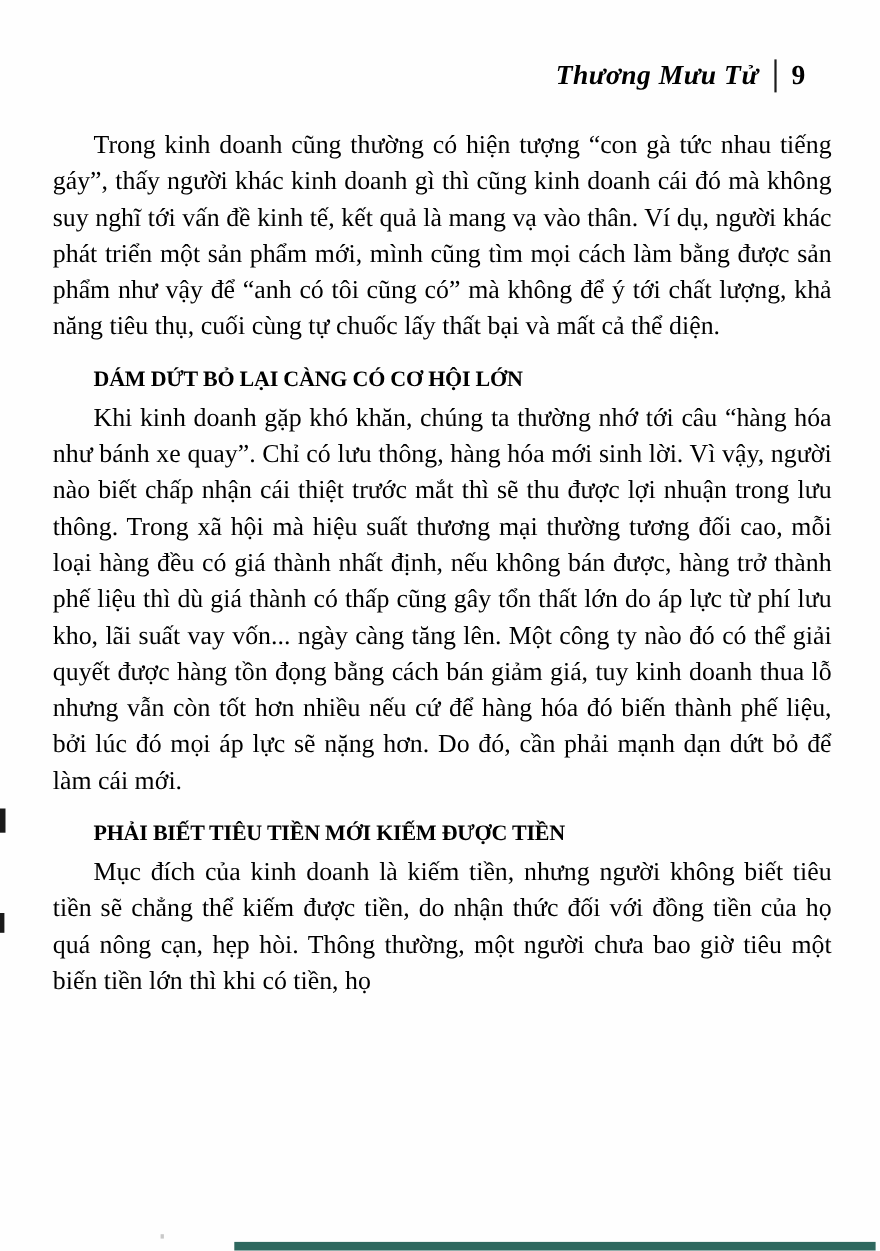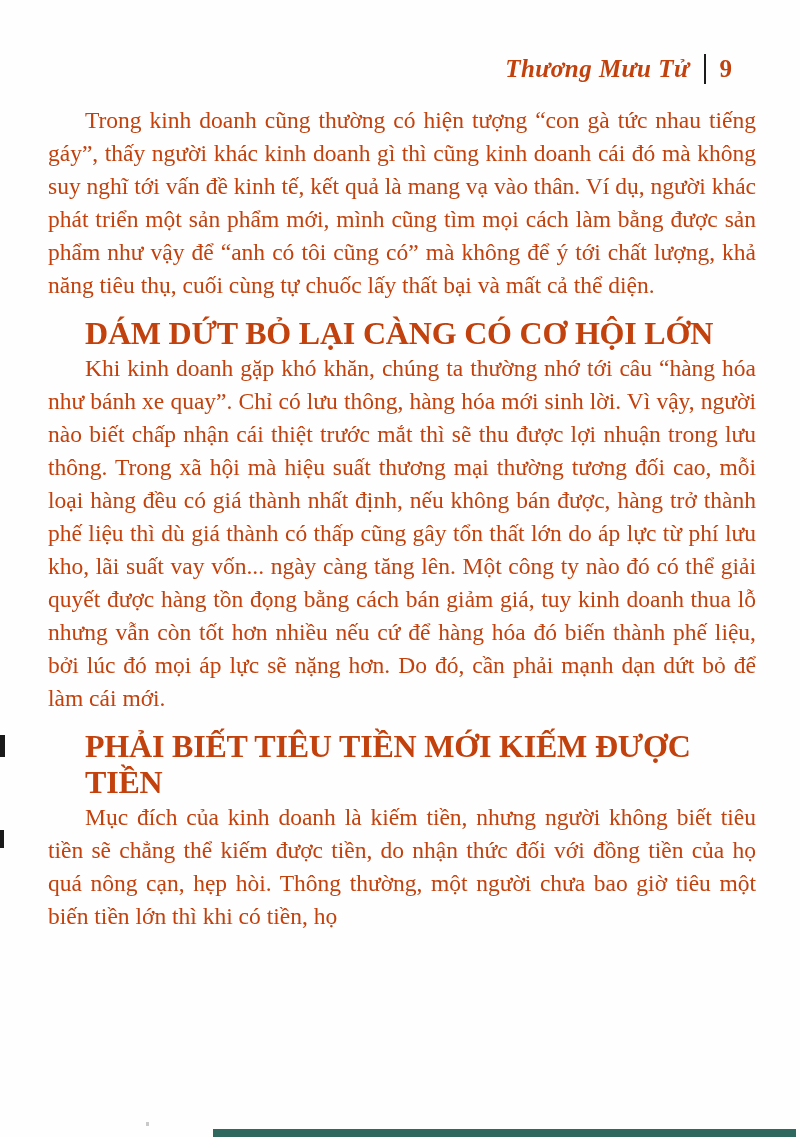--- a/index.html
+++ b/index.html
@@ -5,21 +5,21 @@
   html, body { margin: 0; padding: 0; }
   body {
     width: 800px; height: 1137px;
     background: #ffffff;
     font-family: "Liberation Serif", serif;
   }
   .page {
     position: relative;
     width: 800px; height: 1137px;
     background: #fefefe;
-    color: #c2410c;
+    color: #000000;
     overflow: hidden;
   }
   .running-header {
     position: absolute;
     top: 54px; right: 68px;
     display: flex; align-items: center; gap: 14px;
     font-size: 25px;
   }
   .book-title {
     font-style: italic;
@@ -30,35 +30,35 @@
     display: inline-block;
     width: 0; height: 30px;
     border-left: 2px solid #1c1c1c;
   }
   .page-number {
     font-style: normal;
     font-weight: 600;
   }
   .body-text {
     position: absolute;
-    top: 104px; left: 48px;
+    top: 116px; left: 48px;
     width: 708px;
     font-size: 23.5px;
     line-height: 33px;
     text-align: justify;
     text-justify: inter-word;
   }
   .para {
     margin: 0;
     text-indent: 37px;
   }
   .section-heading {
     margin: 13px 0 1px 0;
     padding-left: 37px;
-    font-size: 32px;
+    font-size: 20px;
     line-height: 36px;
     font-weight: 700;
     text-align: left;
     letter-spacing: -0.2px;
   }
   .edge-mark {
     position: absolute;
     left: 0;
     background: #1a1a1a;
   }

